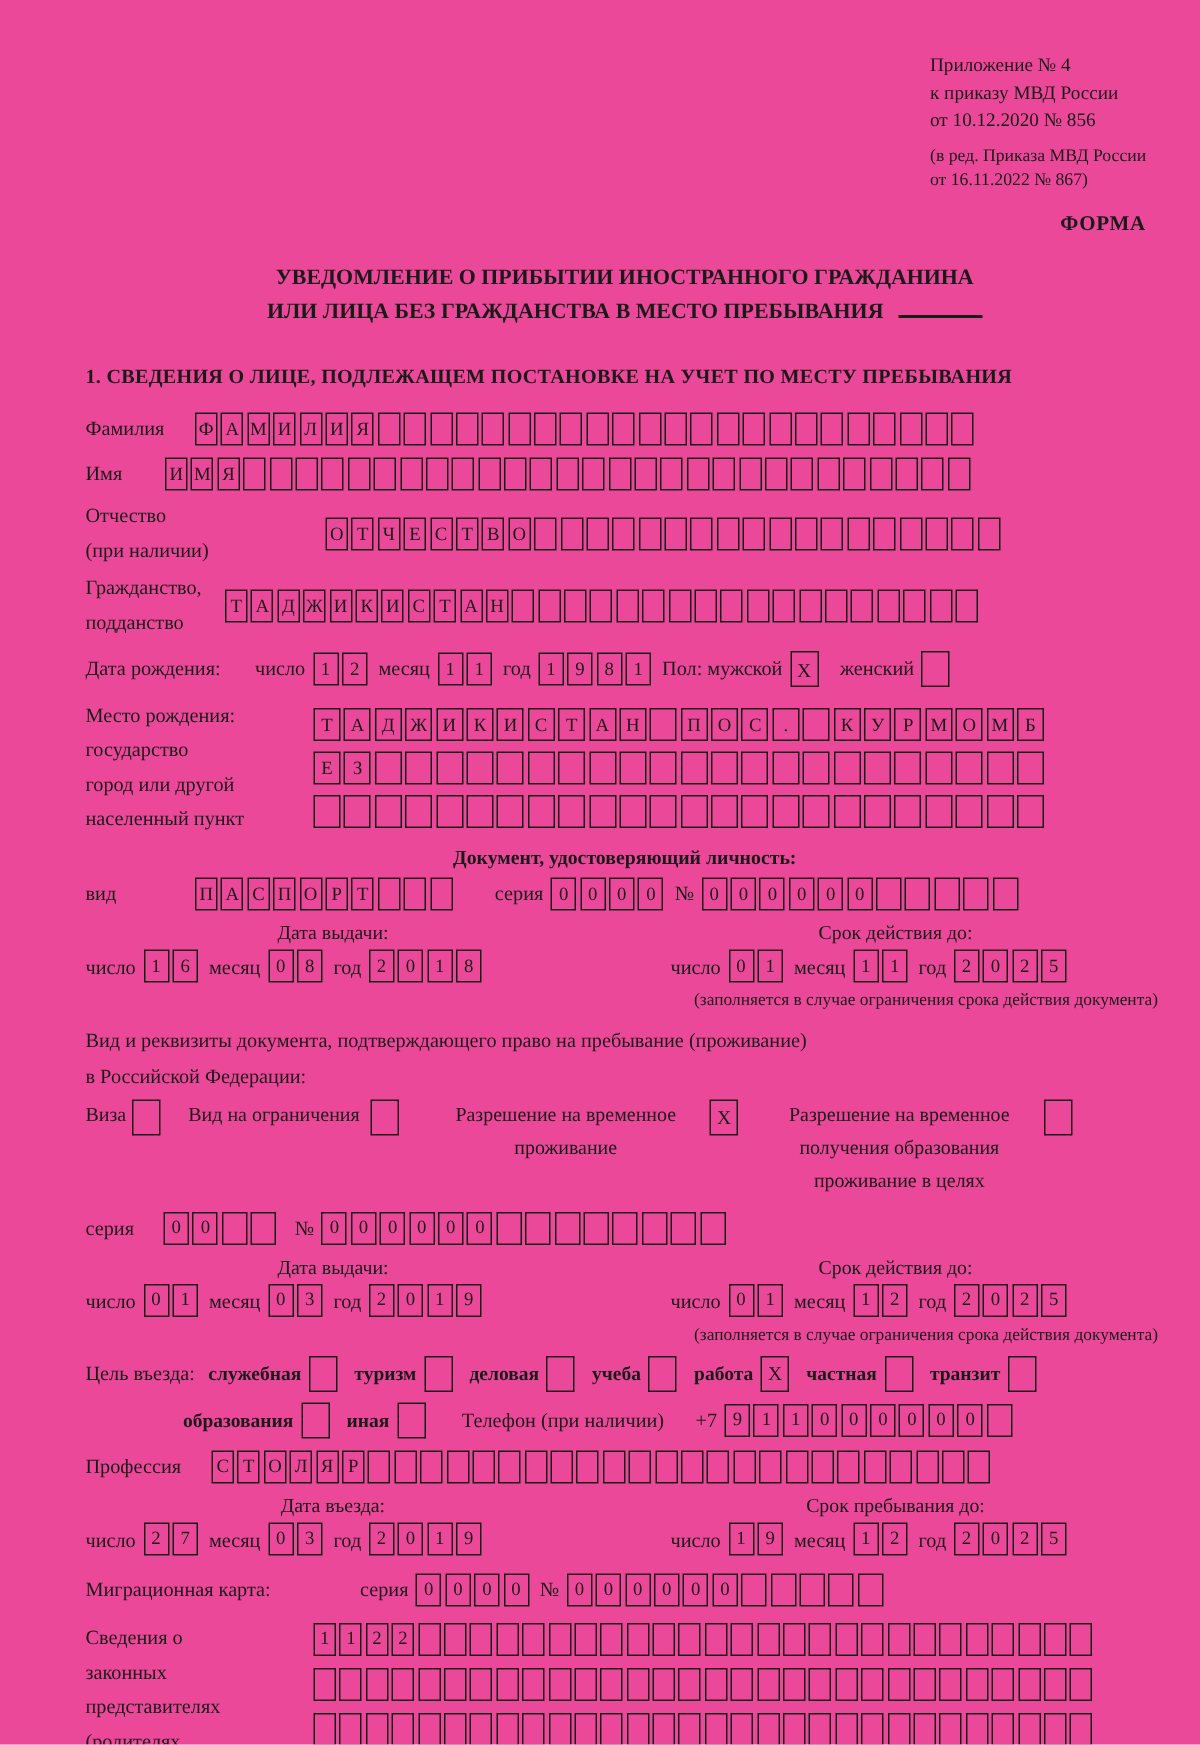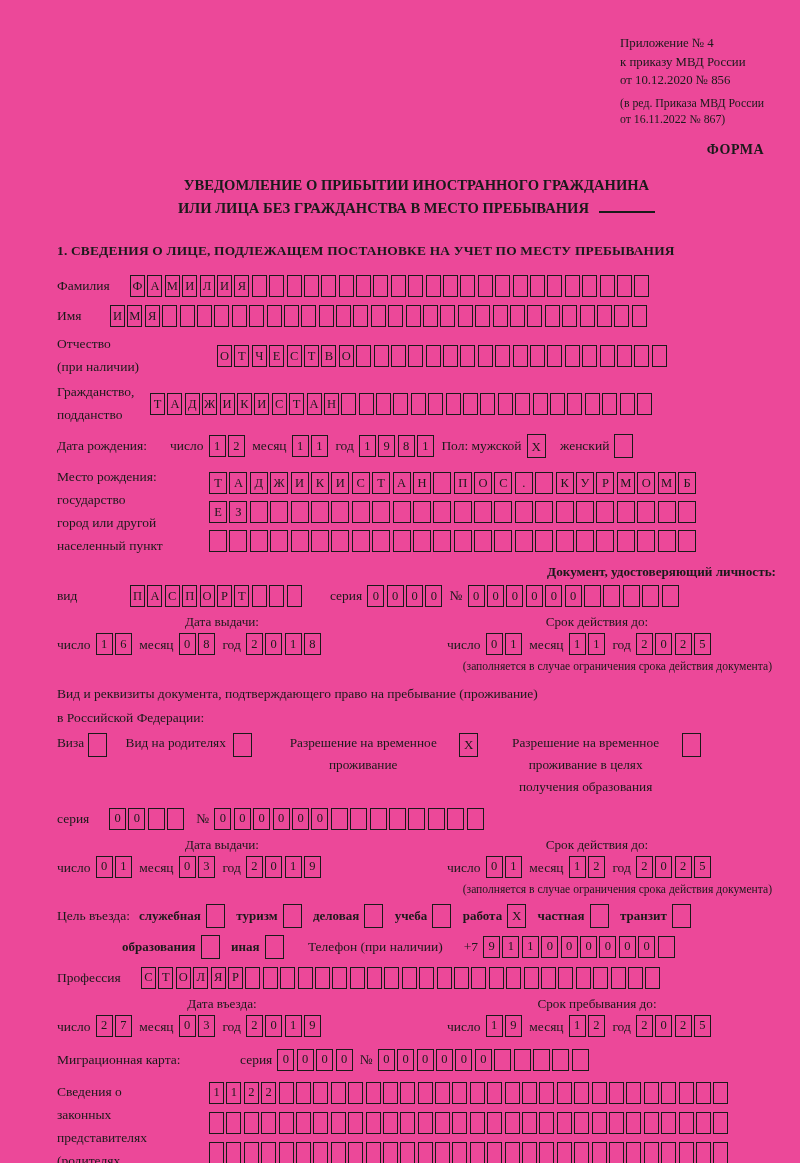--- a/index.html
+++ b/index.html
@@ -37,21 +37,21 @@
     border: 1.6px solid #1a1a1a; margin-right: 2.4px;
     font-size: 12.5px; line-height: 1; margin-top: 1px;
   }
   .box.w { width: 18px; }
   .box.d { width: 17px; }
   .box.cb { width: 19px; height: 24px; font-size: 13px; }
 
   .dlabel { font-size: 13.5px; line-height: 25px; margin: 0 5px; flex: none; }
   .dlabel.first { margin-left: 0; }
 
-  .center-bold { text-align: right; font-weight: bold; font-size: 13.2px; margin-top: 7px; }
+  .center-bold { text-align: center; font-weight: bold; font-size: 13.2px; margin-top: 7px; }
   .twocol { display: flex; margin-top: 6px; }
   .col-l { width: 390px; flex: none; }
   .col-r { flex: 1; }
   .dhead { text-align: center; font-size: 13.2px; margin-bottom: 2px; }
   .dhead.l { width: 330px; }
   .dhead.r { width: 300px; }
   .drow { display: flex; align-items: flex-start; }
   .note { text-align: right; font-size: 11.6px; margin-top: 3px; padding-right: 4px; }
   .intro { font-size: 13.5px; margin-top: 9px; line-height: 1.75; }
 
@@ -437,35 +437,35 @@
     <div>Вид и реквизиты документа, подтверждающего право на пребывание (проживание)</div>
     <div>в Российской Федерации:</div>
   </div>
 
   <div class="opts">
     <span class="opt">
       <span class="txt">Виза</span>
       <span class="box cb" style="margin-left:4px"></span>
     </span>
     <span class="opt ml16">
-      <span class="txt">Вид на родителях</span>
+      <span class="txt">Вид на ограничения</span>
       <span class="box cb"></span>
     </span>
     <span class="opt ml20">
       <span class="txt c w175">
         <div>Разрешение на временное</div>
         <div>проживание</div>
       </span>
       <span class="box cb">X</span>
     </span>
     <span class="opt ml16">
       <span class="txt c w175">
         <div>Разрешение на временное</div>
+        <div>получения образования</div>
         <div>проживание в целях</div>
-        <div>получения образования</div>
       </span>
       <span class="box cb"></span>
     </span>
   </div>
 
   <div class="row" style="margin-top:8px">
     <span class="lbl" style="width:52px">серия</span>
     <span class="boxes">
         <span class="box d">0</span>
         <span class="box d">0</span>

